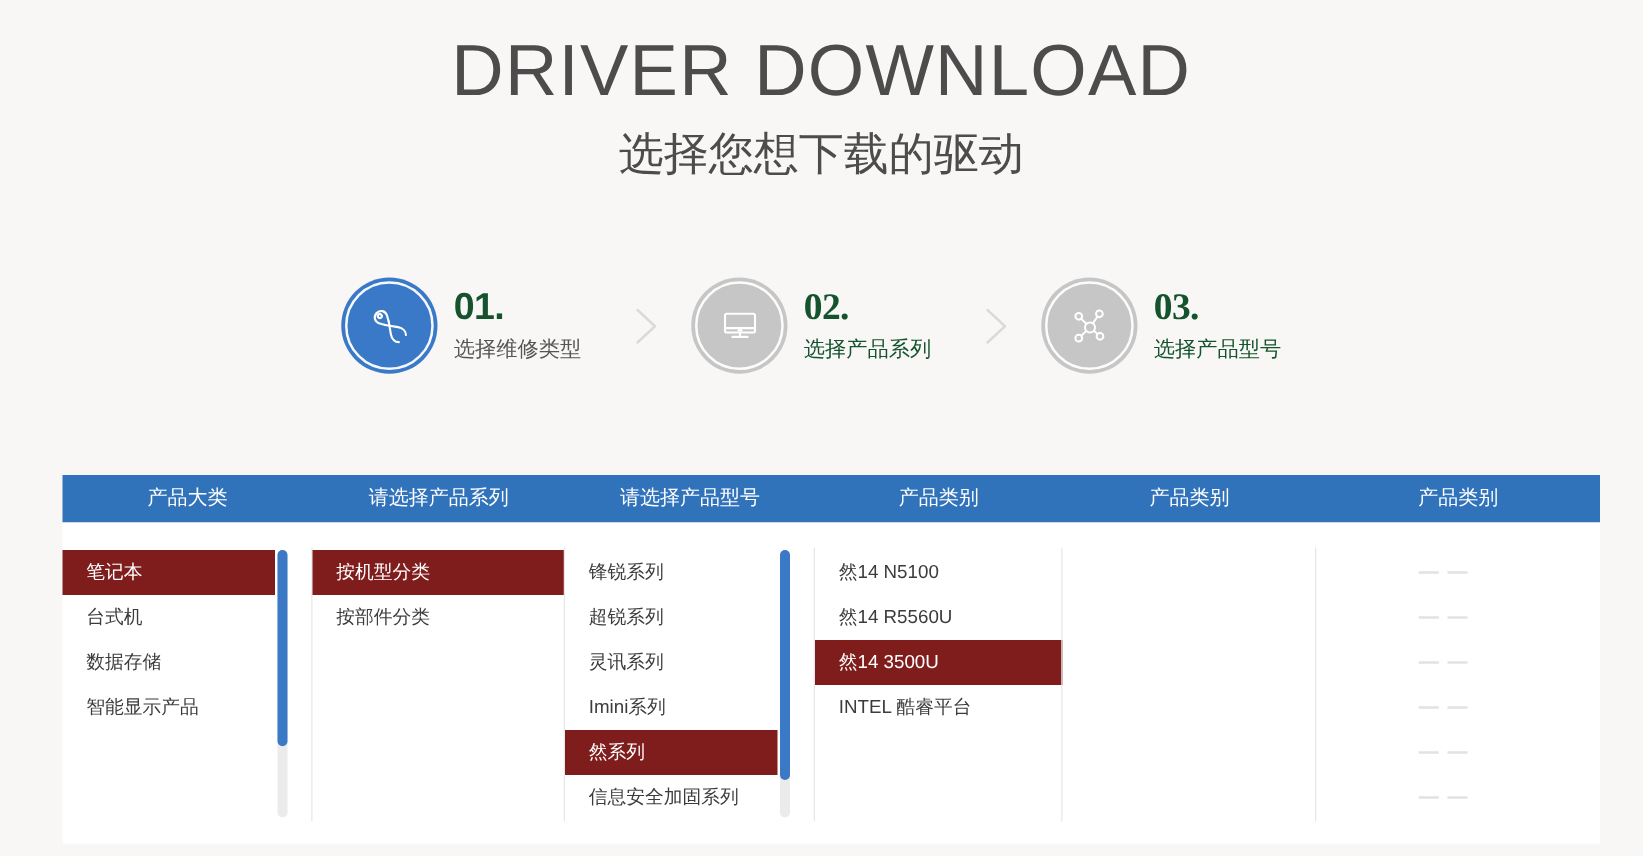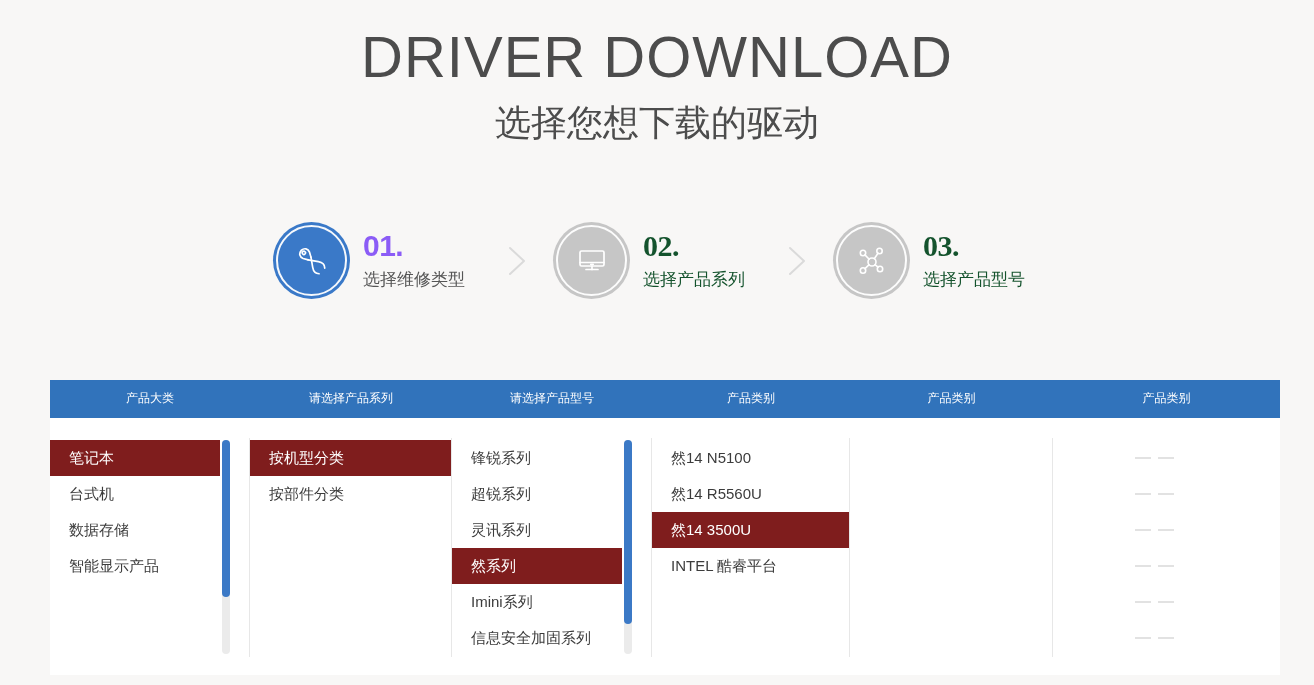--- a/index.html
+++ b/index.html
@@ -19,29 +19,29 @@
   .steps{display:flex;align-items:center;justify-content:center;margin-top:74px;height:78px;}
   .step{display:flex;align-items:center;}
   .circle{position:relative;width:77px;height:77px;border-radius:50%;
           display:flex;align-items:center;justify-content:center;flex:0 0 77px;}
   .step.active .circle{background:#3a79c8;}
   .step.inactive .circle{background:#c6c6c6;}
   .circle::after{content:"";position:absolute;inset:3px;border:2px solid rgba(255,255,255,.95);border-radius:50%;}
   .step-text{margin-left:13px;width:118px;}
   .num{font-size:30px;font-weight:800;letter-spacing:-.5px;line-height:1;}
   .lbl{font-size:17px;margin-top:7px;white-space:nowrap;}
-  .step.active .num{color:#8b5cf6;}
+  .step.active .num{color:#14532d;}
   .step.active .lbl{color:#565656;}
   .step.inactive .num,.step.inactive .lbl{color:#14532d;font-family:Liberation Serif, serif;}
   .sep{margin:0 26px;display:flex;align-items:center;}
 
   
   .table{margin:80px 0 0 50px;width:1230px;}
   .thead{display:flex;height:38px;background:#3173bb;}
-  .th{color:#fff;font-size:12px;display:flex;align-items:center;justify-content:center;box-sizing:border-box;}
+  .th{color:#fff;font-size:16px;display:flex;align-items:center;justify-content:center;box-sizing:border-box;}
   .tbody{display:flex;background:#fff;height:257px;}
   .col{position:relative;box-sizing:border-box;padding-top:22px;}
   .col.divided::after{content:"";position:absolute;right:0;top:20px;bottom:18px;width:1px;background:#e7e7e7;}
   .item{height:36px;line-height:36px;font-size:15px;color:#3c3c3c;
         padding-left:19px;box-sizing:border-box;cursor:pointer;
         white-space:nowrap;overflow:hidden;}
   .item.selected{background:#7f1d1d;color:#fff;}
   .col.scrollable .item{width:170px;}
   .scrollbar{position:absolute;left:172px;top:22px;width:8px;height:214px;background:#ebebeb;border-radius:4px;}
   .thumb{width:8px;border-radius:4px;background:#3b79c6;}
@@ -140,22 +140,22 @@
         </div>
       </div>
       <div class="col divided" style="width: 202px;">
         <div class="item selected">按机型分类</div>
         <div class="item">按部件分类</div>
       </div>
       <div class="col scrollable divided" style="width: 200px;">
         <div class="item">锋锐系列</div>
         <div class="item">超锐系列</div>
         <div class="item">灵讯系列</div>
+        <div class="item">Imini系列</div>
         <div class="item selected">然系列</div>
-        <div class="item">Imini系列</div>
         <div class="item">信息安全加固系列</div>
         <div class="scrollbar">
           <div class="thumb t2"></div>
         </div>
       </div>
       <div class="col divided" style="width: 198px;">
         <div class="item">然14 N5100</div>
         <div class="item">然14 R5560U</div>
         <div class="item selected">然14 3500U</div>
         <div class="item">INTEL 酷睿平台</div>

